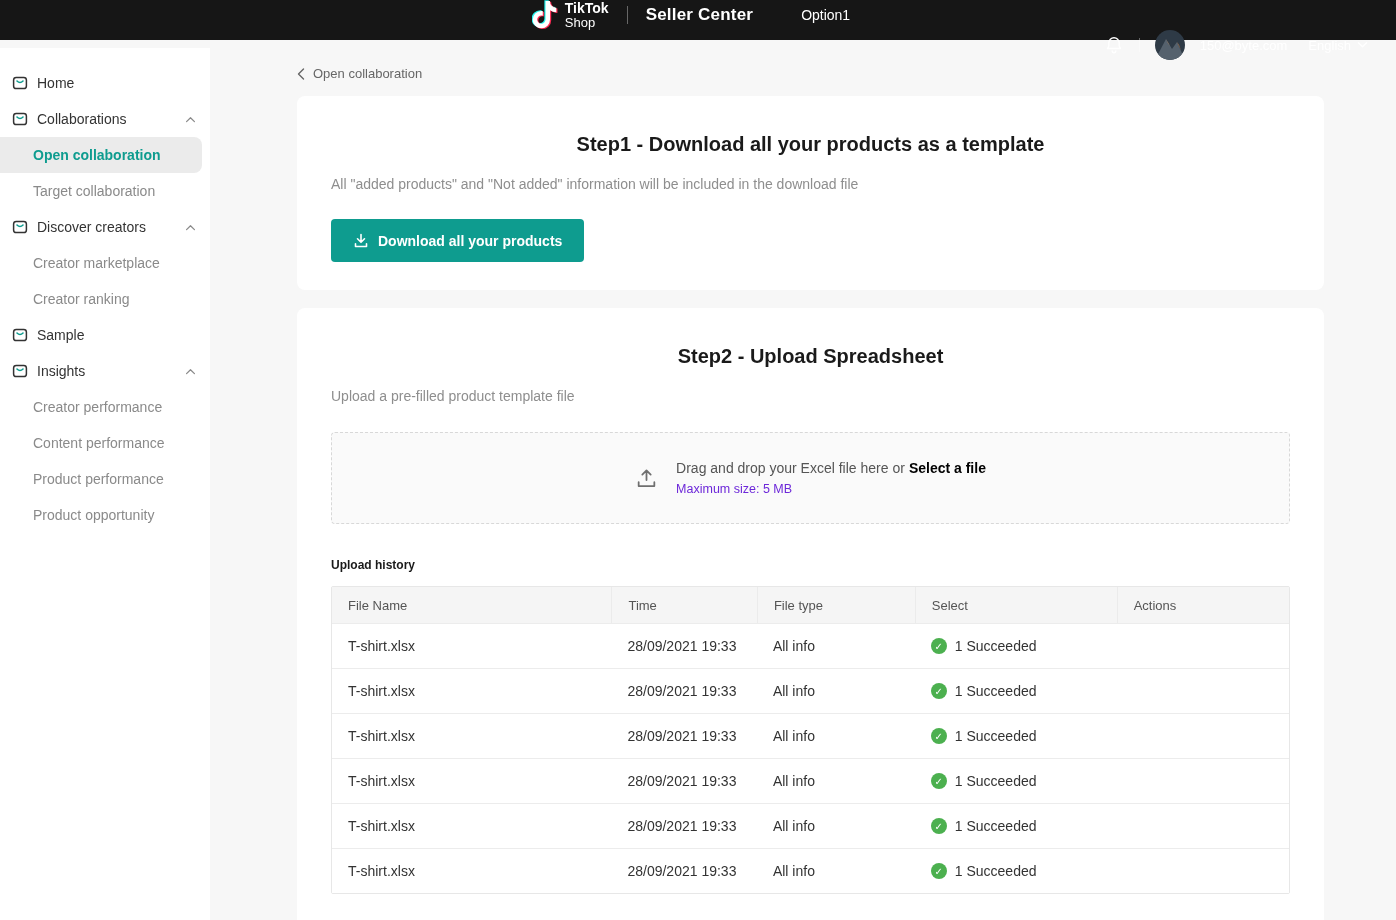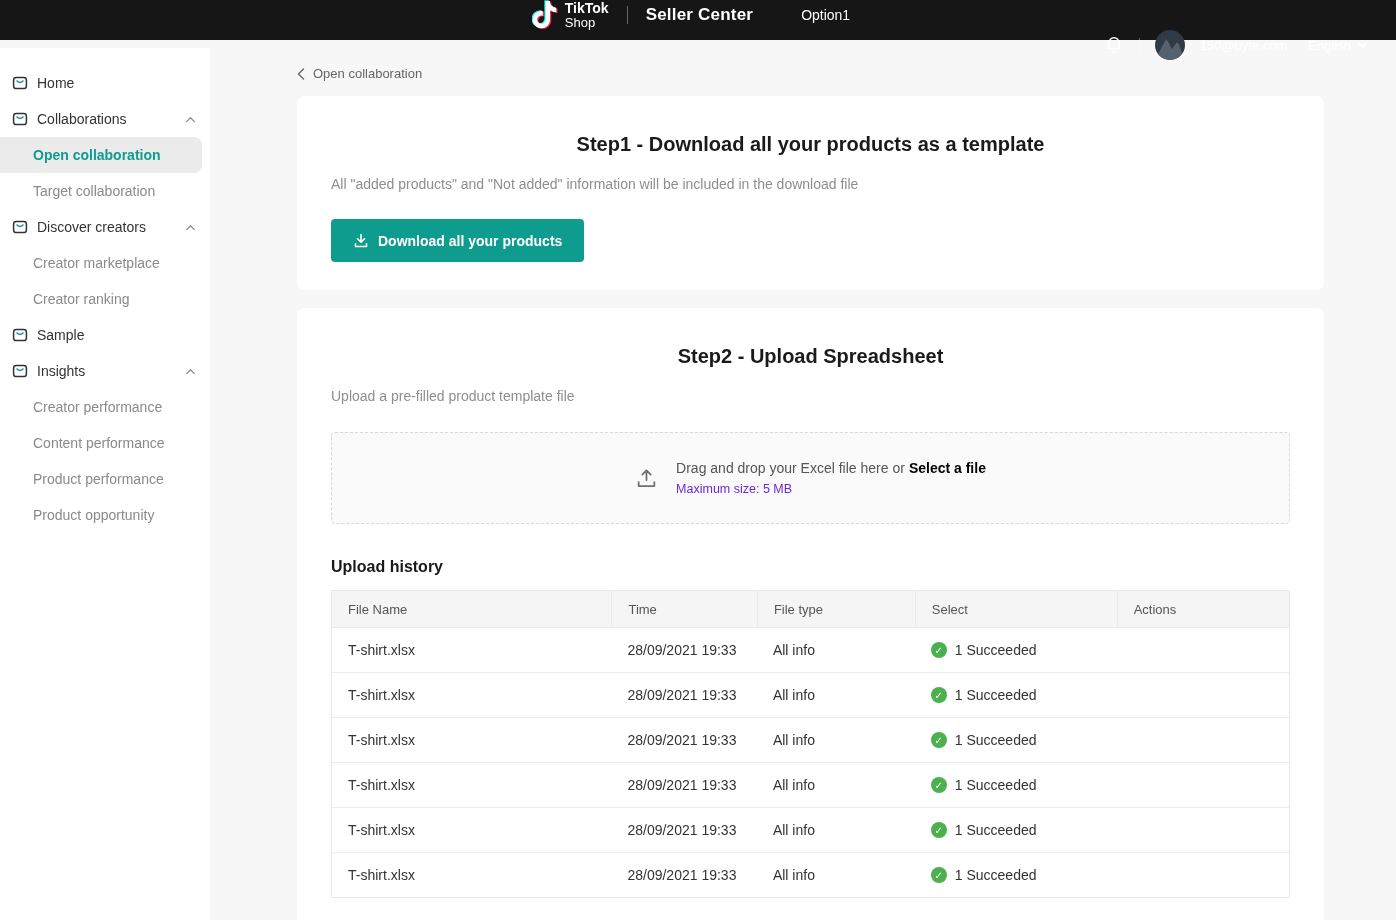--- a/index.html
+++ b/index.html
@@ -44,21 +44,21 @@
   .card .desc{ font-size:14px; color:#8e8e8e; margin-top:20px;}
   .primary-btn{ margin-top:27px; display:inline-flex; align-items:center; gap:9px;
     background:#0e9c8f; color:#fff; font-size:14px; font-weight:700; border:none; border-radius:4px;
     height:43px; padding:0 22px; cursor:pointer; font-family:inherit;}
   .card2{ margin-top:18px; padding-bottom:60px;}
   .dropzone{ margin-top:28px; height:92px; background:#fafafa; border:1px dashed #d8d8d8; border-radius:4px;
     display:flex; align-items:center; justify-content:center; gap:18px; cursor:pointer;}
   .dz-line1{ font-size:14px; color:#555;}
   .dz-link{ color:#000000; font-weight:700; text-decoration:none; margin-left:4px; cursor:pointer;}
   .dz-hint{ font-size:12.5px; color:#6d28d9; margin-top:6px;}
-  .history-title{ font-size:16px; font-weight:700; color:#1a1a1a; margin-top:34px;}
+  .history-title{ font-size:12px; font-weight:700; color:#1a1a1a; margin-top:34px;}
   table.history{ margin-top:14px; width:100%; border-collapse:separate; border-spacing:0;
     border:1px solid #e7e7e7; border-radius:2px;}
   table.history th{ background:#f5f5f5; height:36px; font-size:13px; font-weight:400; color:#555;
     text-align:left; padding:0 16px;}
   table.history th + th{ border-left:1px solid #ebebeb;}
   table.history td{ height:44px; font-size:14px; color:#333; padding:0 16px; border-top:1px solid #ececec; background:#fff;}
   .status-cell{ display:flex; align-items:center; gap:8px; height:44px;}
   .check-circle{ width:16px; height:16px; border-radius:50%; background:#4cb04f; color:#fff;
     display:flex; align-items:center; justify-content:center; font-size:10px; font-weight:700; flex:0 0 auto;}
   .icon{ display:inline-flex; }

